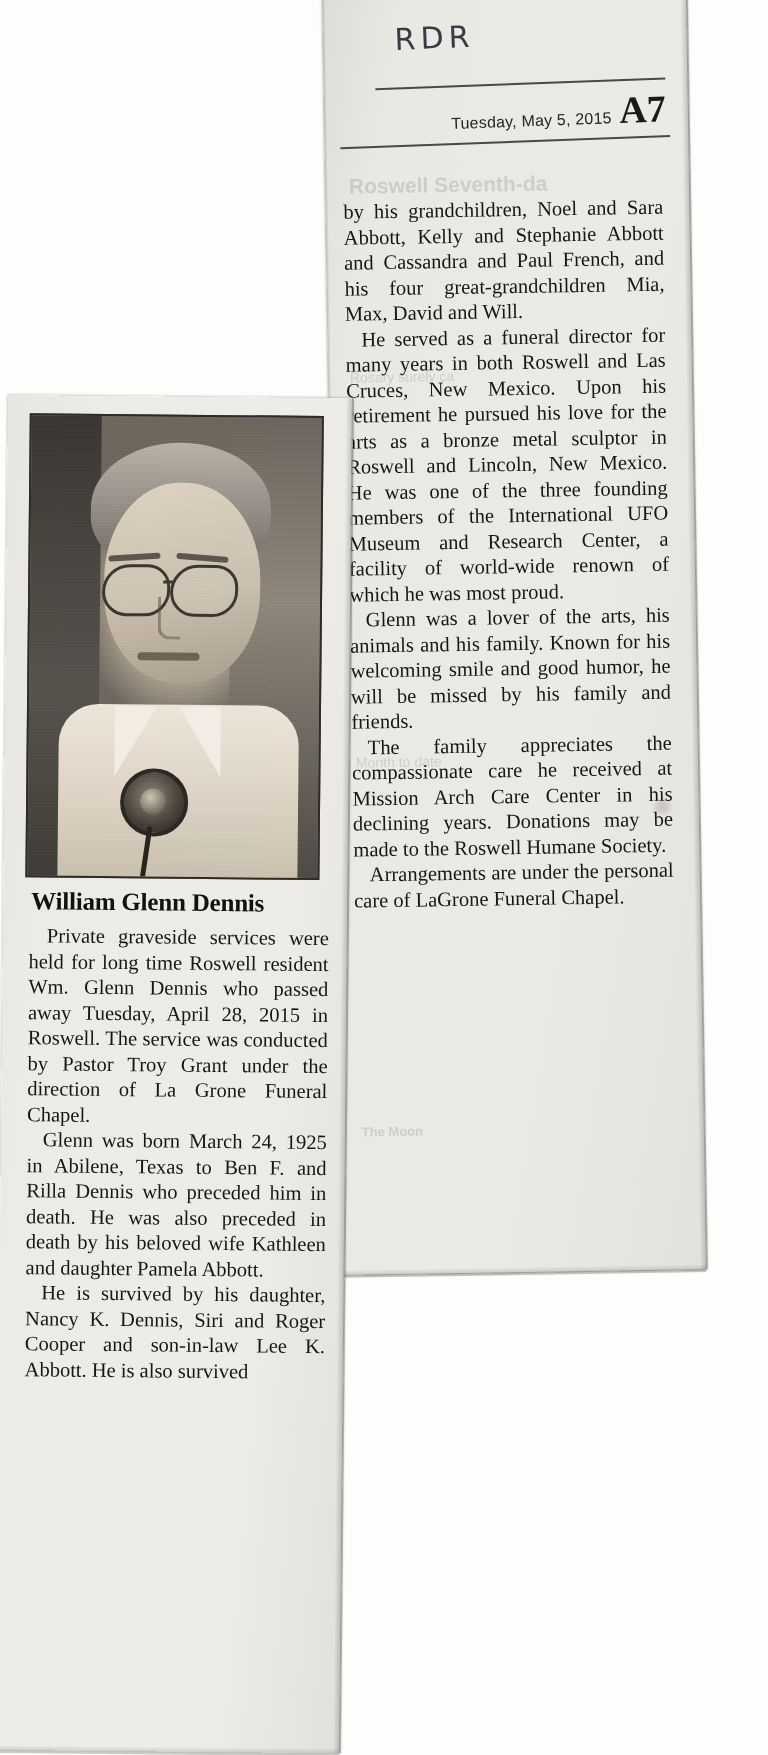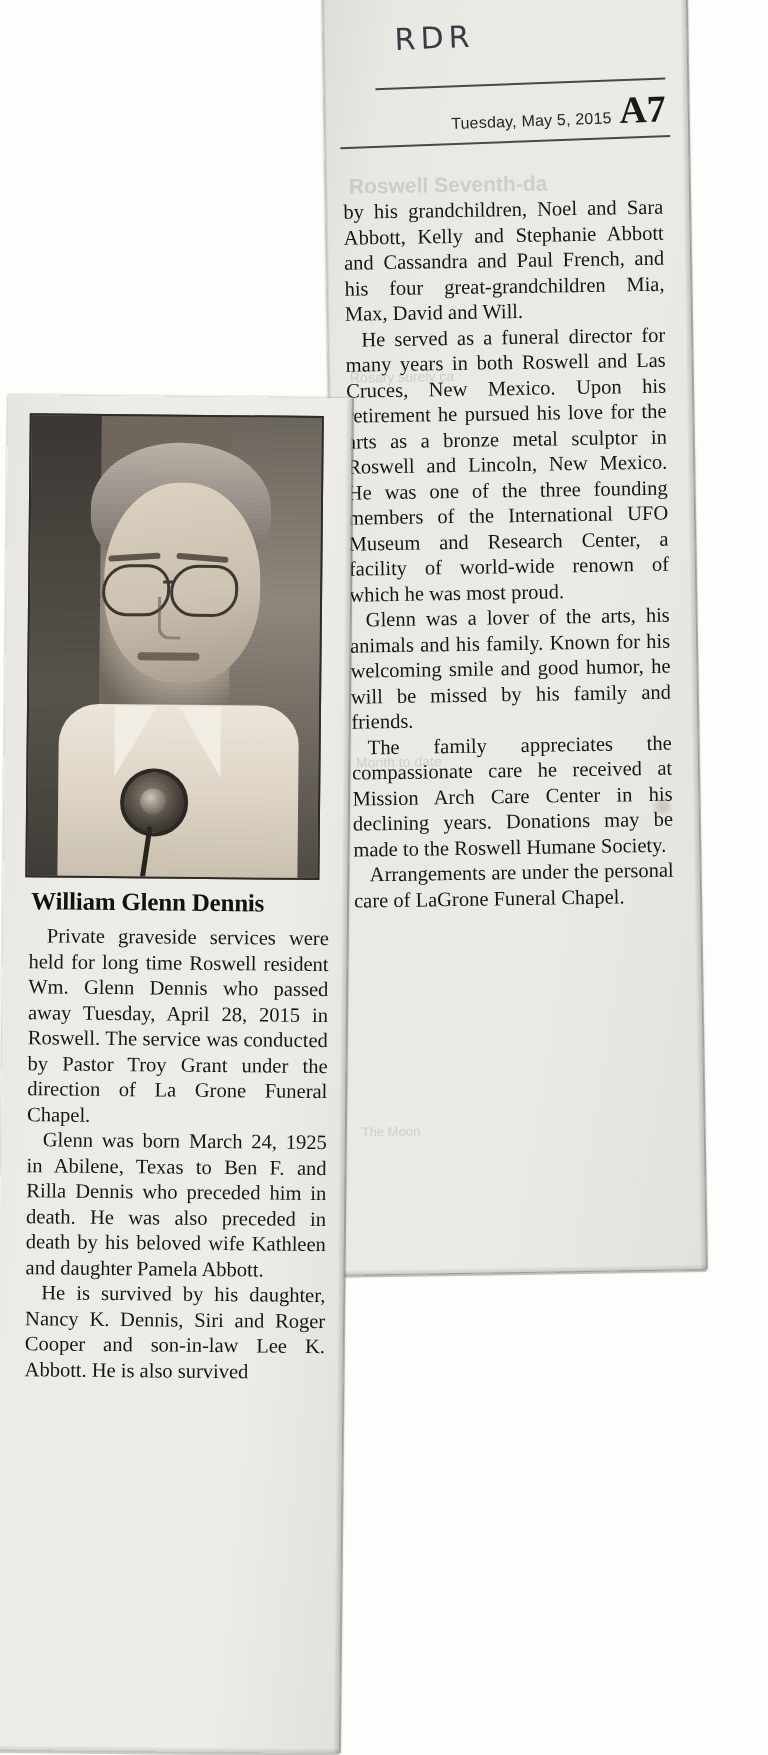--- a/index.html
+++ b/index.html
@@ -322,21 +322,21 @@
     <div class="masthead-row">
       <span class="issue-date">Tuesday, May 5, 2015</span>
       <span class="page-number">A7</span>
     </div>
     <div class="rule-bottom"></div>
   </div>
 
   <div class="ghost" style="left:24px; top:175px; font-size:21px;">Roswell Seventh-da</div>
   <div class="ghost" style="left:22px; top:370px; font-size:14px; font-weight:normal;">Rosary surely ca</div>
   <div class="ghost" style="left:22px; top:755px; font-size:14px; font-weight:normal;">Month to date</div>
-  <div class="ghost" style="left:22px; top:1125px; font-size:13px; font-weight:normal;">The Moon</div>
+  <div class="ghost" style="left:22px; top:1125px; font-size:13px; font-weight:bold;">The Moon</div>
 
   <div class="smudge" style="left:320px; top:805px; width:16px; height:14px;"></div>
 
   <div class="column-text" id="right-col">
     <p class="first">by his grandchildren, Noel and Sara Abbott, Kelly and Stephanie Abbott and Cassandra and Paul French, and his four great-grandchildren Mia, Max, David and Will.</p>
     <p>He served as a funeral director for many years in both Roswell and Las Cruces, New Mexico. Upon his retirement he pursued his love for the arts as a bronze metal sculptor in Roswell and Lincoln, New Mexico. He was one of the three founding members of the International UFO Museum and Research Center, a facility of world-wide renown of which he was most proud.</p>
     <p>Glenn was a lover of the arts, his animals and his family. Known for his welcoming smile and good humor, he will be missed by his family and friends.</p>
     <p>The family appreciates the compassionate care he received at Mission Arch Care Center in his declining years. Donations may be made to the Roswell Humane Society.</p>
     <p>Arrangements are under the personal care of LaGrone Funeral Chapel.</p>
   </div>

